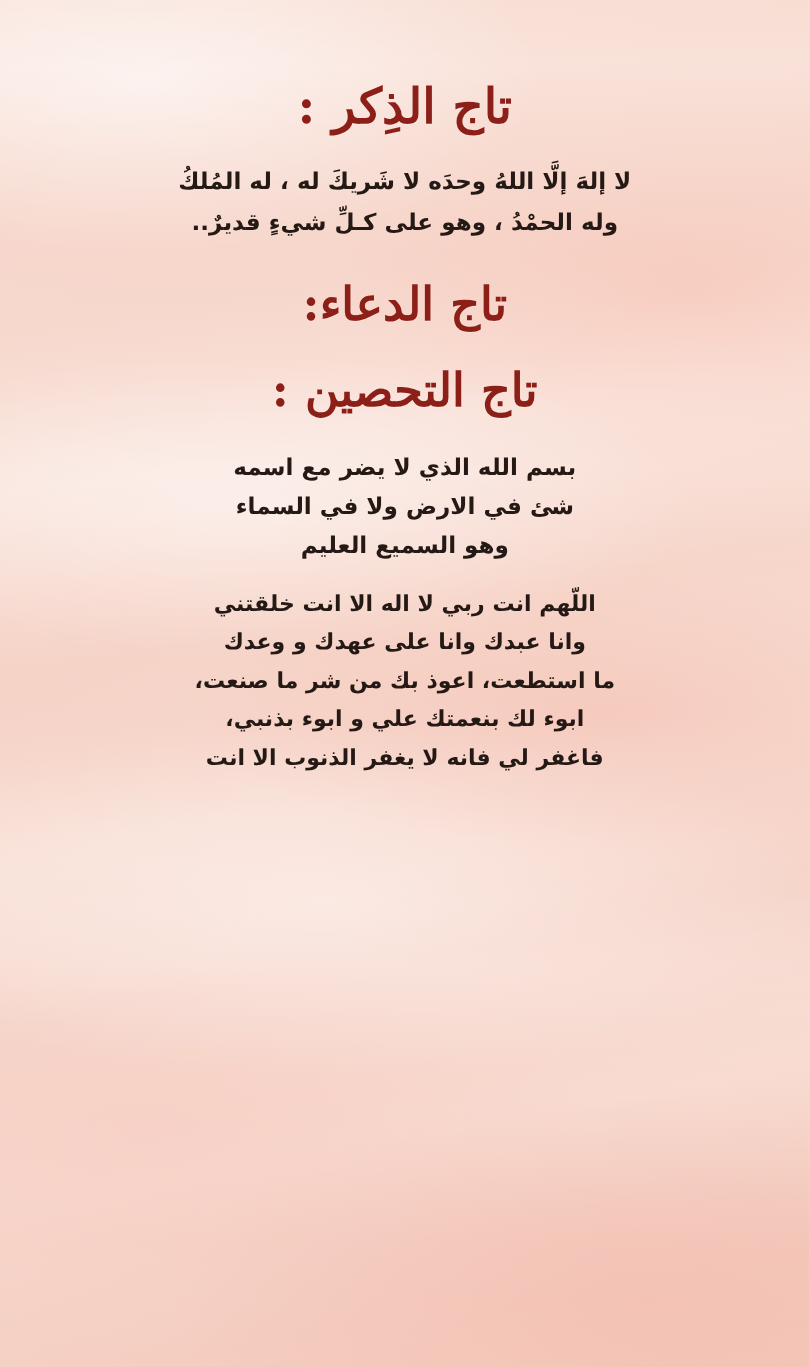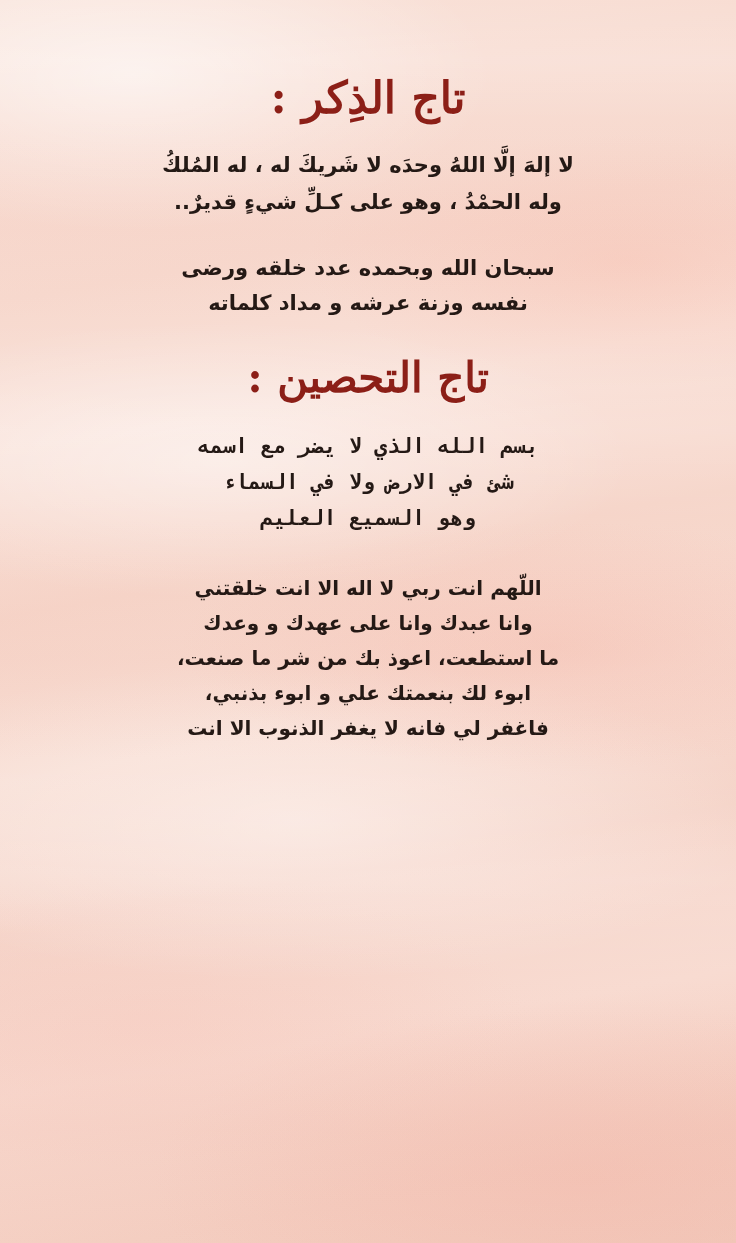--- a/index.html
+++ b/index.html
@@ -99,43 +99,42 @@
   .s0 .section-title { font-size: 44px; margin: 14px 0 22px 0; }
   .s0 .section-body  { font-size: 21px; line-height: 1.75; margin-bottom: 30px; }
 
   .s1 .section-title { font-size: 42px; margin: 6px 0 26px 0; }
   .s1 .section-body  { font-size: 21px; line-height: 1.7; margin-bottom: 30px; }
 
   .s2 .section-title { font-size: 42px; margin: 6px 0 26px 0; }
   .s2 .section-body  { font-size: 22px; line-height: 1.7; margin-bottom: 30px; }
 
   .s3 .section-title { font-size: 42px; margin: 6px 0 26px 0; }
-  .s3 .section-body  { font-size: 21px; line-height: 1.7; margin-bottom: 34px; font-family: Liberation Mono, monospace; }
+  .s3 .section-body  { font-size: 21px; line-height: 1.7; margin-bottom: 16px; }
 
   .s4 .section-title { font-size: 48px; margin: 10px 0 30px 0; }
   .s4 .section-body  { font-size: 20px; line-height: 1.75; margin-bottom: 10px; margin-top: 16px; }
 </style>
 </head>
 <body>
 
 <div id="poster">
   <div id="content">
 
     <div class="section s0">
       <div class="section-title">تاج الذِكر :</div>
       <div class="section-body">لا إلهَ إلَّا اللهُ وحدَه لا شَريكَ له ، له المُلكُ
 وله الحمْدُ ، وهو على كـلِّ شيءٍ قديرٌ..</div>
     </div>
 
     <div class="section s1">
-      <div class="section-body">سبحان الله وبحمده عدد خلقه ورضى
-نفسه وزنة عرشه و مداد كلماته</div>
     </div>
 
     <div class="section s2">
+      <div class="section-title">تاج الدعاء:</div>
     </div>
 
     <div class="section s3">
       <div class="section-title">تاج التحصين :</div>
       <div class="section-body">بسم الله الذي لا يضر مع اسمه
 شئ في الارض ولا في السماء
 وهو السميع العليم</div>
     </div>
 
     <div class="section s4">

